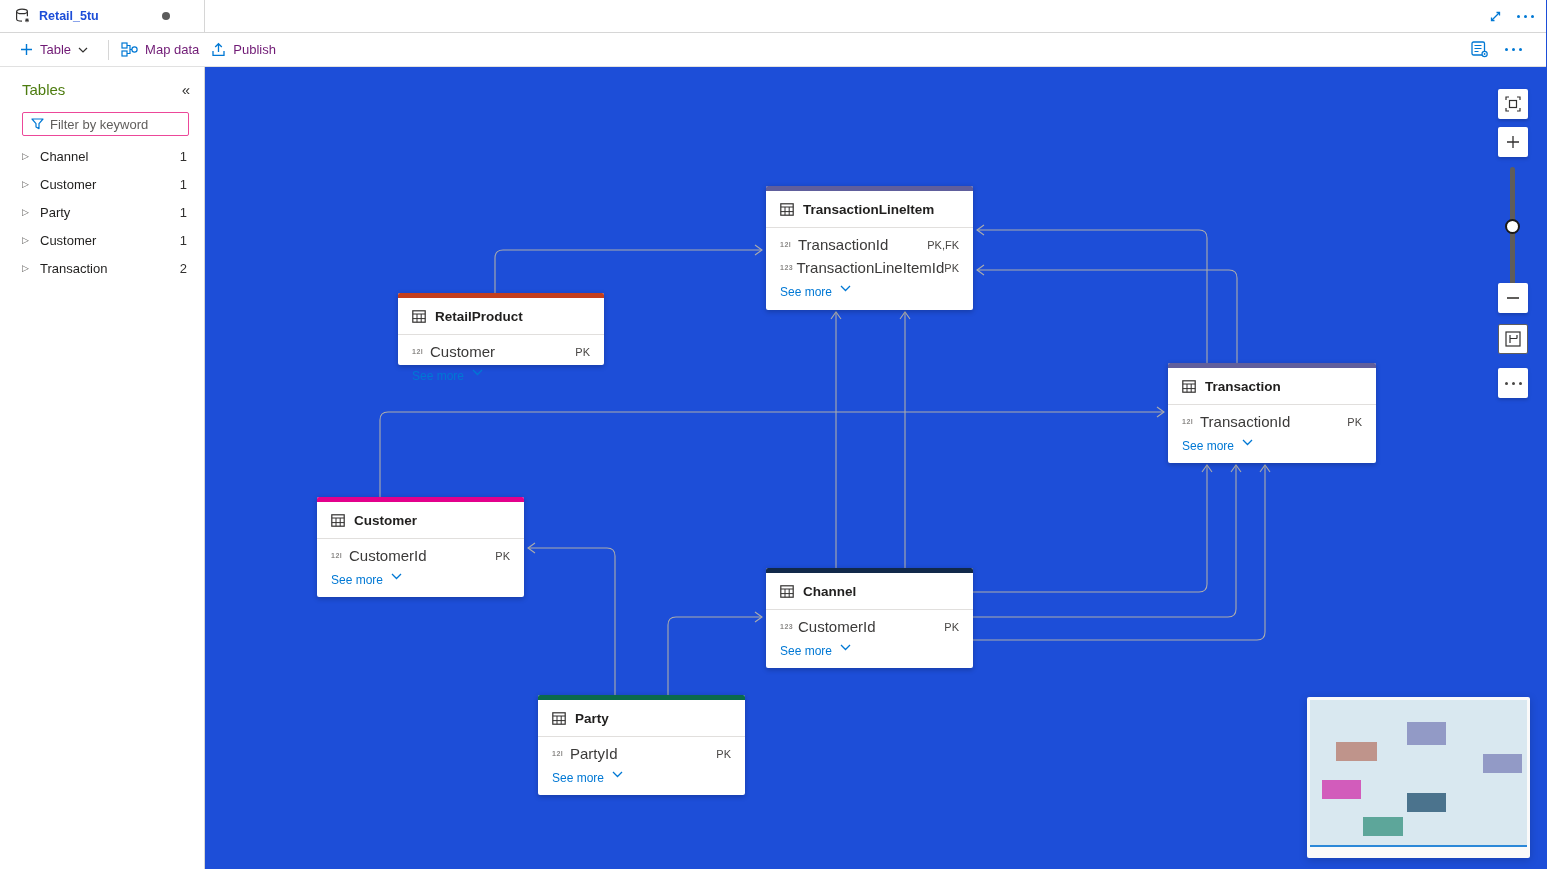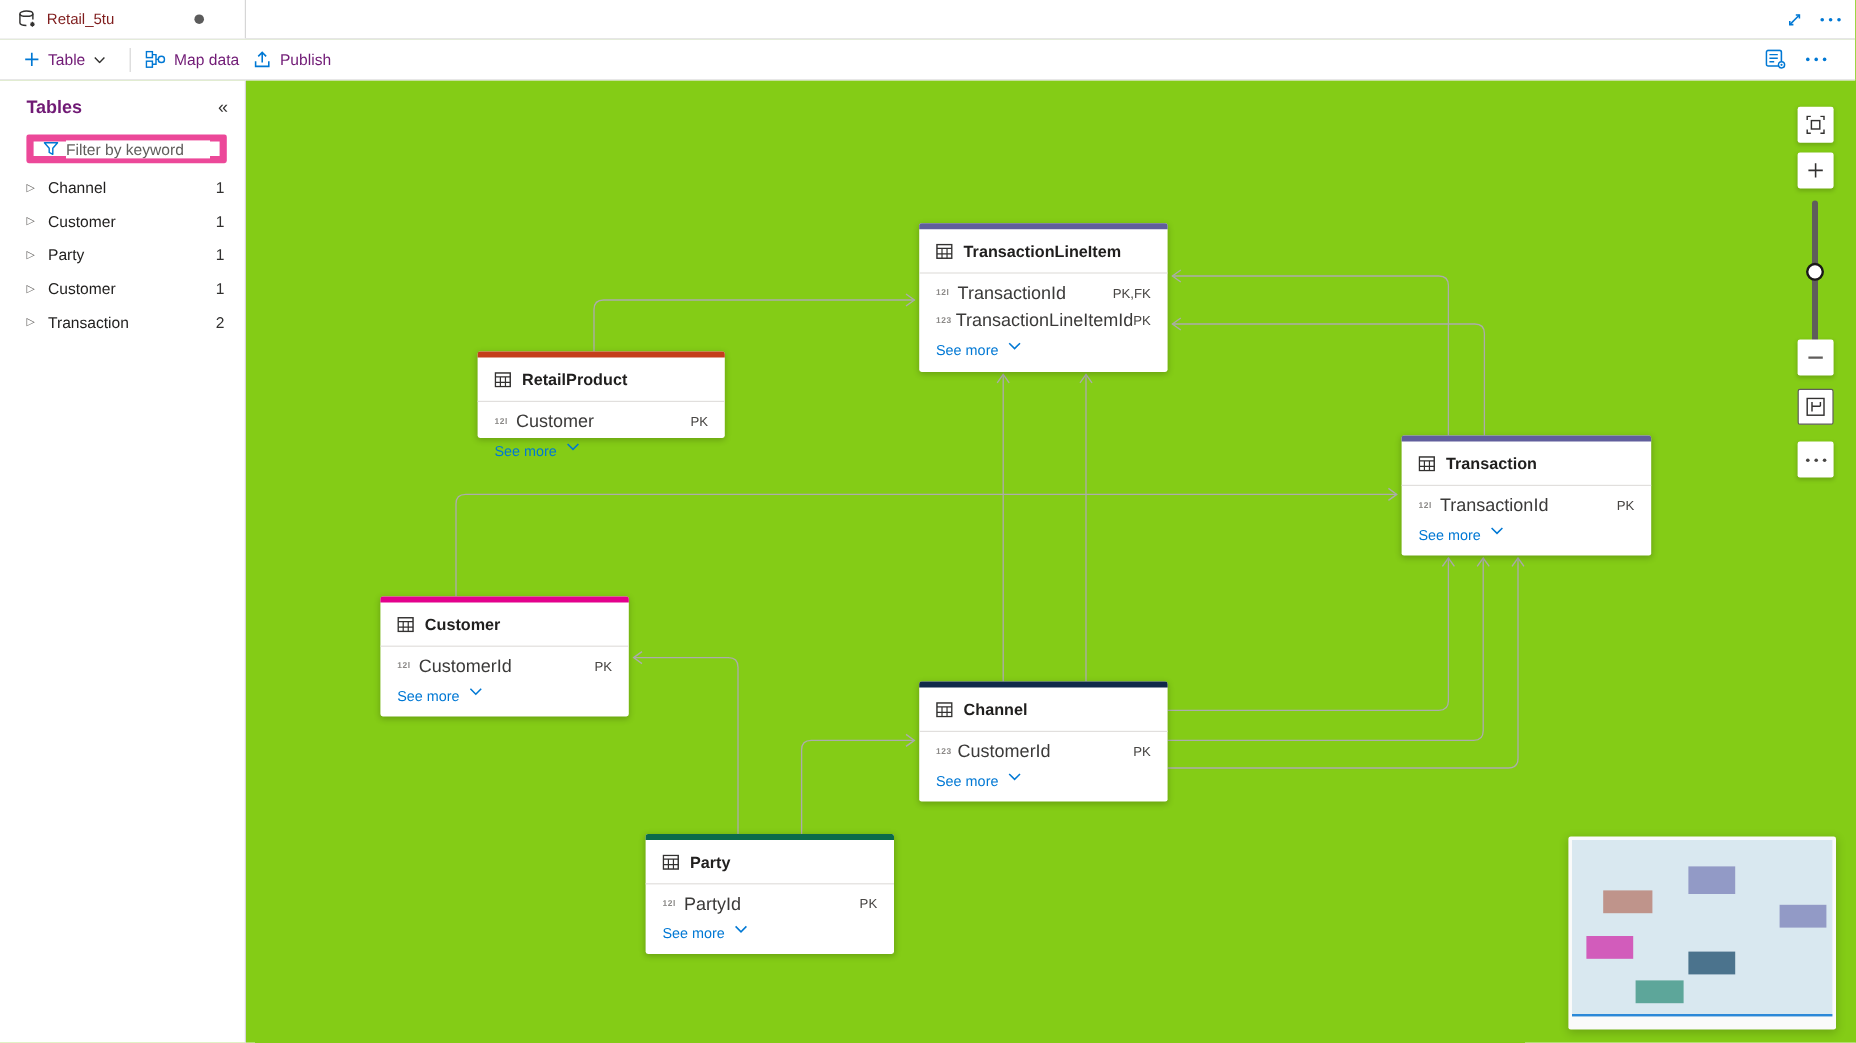--- a/index.html
+++ b/index.html
@@ -5,53 +5,53 @@
   * { margin:0; padding:0; box-sizing:border-box; }
   html,body { width:1547px; height:869px; overflow:hidden; background:#fff;
     font-family:"Liberation Sans", sans-serif; color:#323130; }
   #page { position:relative; width:1547px; height:869px; border-right:1px solid #d1d1d1; }
 
   
   .tabstrip { position:absolute; left:0; top:0; width:100%; height:33px;
     border-bottom:1px solid #d6d6d6; background:#fff; display:flex; align-items:stretch; z-index:30; }
   .tab { width:205px; display:flex; align-items:center; padding:0 12px 0 14px;
     border-right:1px solid #d6d6d6; background:#fff; }
-  .tab-title { font-size:12.5px; font-weight:400; color:#7f1d1d; margin-left:8px; }
+  .tab-title { font-size:12.5px; font-weight:700; color:#1d4ed8; margin-left:8px; }
   .dirty-dot { width:8px; height:8px; border-radius:50%; background:#5b5b5b; margin-left:auto; margin-right:22px; }
   .strip-right { margin-left:auto; display:flex; align-items:center; gap:14px; padding-right:12px; }
   .dots { display:flex; gap:4px; align-items:center; }
   .dots i { width:3px; height:3px; border-radius:50%; background:#0078d4; display:block; }
 
   
   .toolbar { position:absolute; left:0; top:33px; width:100%; height:34px; background:#fff;
     border-bottom:1px solid #e1e1e1; display:flex; align-items:center; padding:0 12px 0 18px; z-index:30; }
   .tbtn { display:flex; align-items:center; gap:7px; font-size:13px; color:#701a75;
     padding:0 10px 0 2px; height:26px; cursor:pointer; background:none; border:none;
     font-family:"Liberation Sans",sans-serif; }
   .tsep { width:1px; height:20px; background:#d6d6d6; margin:0 10px; }
   .toolbar-right { margin-left:auto; display:flex; align-items:center; gap:16px; padding-right:12px; }
 
   
   .sidebar { position:absolute; left:0; top:67px; width:205px; height:802px; background:#fff;
     border-right:1px solid #d6d6d6; z-index:20; }
   .sb-head { display:flex; align-items:center; padding:14px 14px 0 22px; }
-  .sb-title { font-size:15px; font-weight:700; color:#701a75; }
+  .sb-title { font-size:15px; font-weight:400; color:#4d7c0f; }
   .sb-collapse { margin-left:auto; font-size:15px; color:#323130; cursor:pointer; }
   .filterbox { display:flex; align-items:center; gap:6px; margin:14px 16px 6px 22px;
-    border:6px solid #ec4899; border-radius:2px; height:24px; padding:0 8px; width:167px; }
+    border:1px solid #ec4899; border-radius:2px; height:24px; padding:0 8px; width:167px; }
   .filterbox input { border:none; outline:none; flex:1; font-size:13px; color:#323130;
     font-family:"Liberation Sans",sans-serif; width:100px; }
   .filterbox input::placeholder { color:#605e5c; }
   .side-item { display:flex; align-items:center; height:28px; padding:0 17px 0 22px;
     font-size:13px; color:#201f1e; cursor:pointer; }
   .si-chev { font-size:9px; color:#605e5c; width:18px; }
   .si-count { margin-left:auto; font-size:13px; color:#323130; }
 
   
-  #canvas { position:absolute; left:0; top:0; width:1547px; height:869px; background:#84cc16; }
+  #canvas { position:absolute; left:0; top:0; width:1547px; height:869px; background:#1d4ed8; }
   #wires { position:absolute; left:0; top:0; width:1547px; height:869px; }
 
   
   .entity { position:absolute; background:#fff; border-radius:2px;
     box-shadow:0 1.6px 5px rgba(0,0,0,.22); display:flex; flex-direction:column; }
   .ebar { height:5px; border-radius:2px 2px 0 0; flex:0 0 auto; }
   .ehead { display:flex; align-items:center; gap:9px; height:37px; padding:0 14px;
     border-bottom:1px solid #e1dfdd; flex:0 0 auto; }
   .etitle { font-size:13.5px; font-weight:700; color:#201f1e; }
   .erows { flex:0 0 auto; padding-top:5px; }

